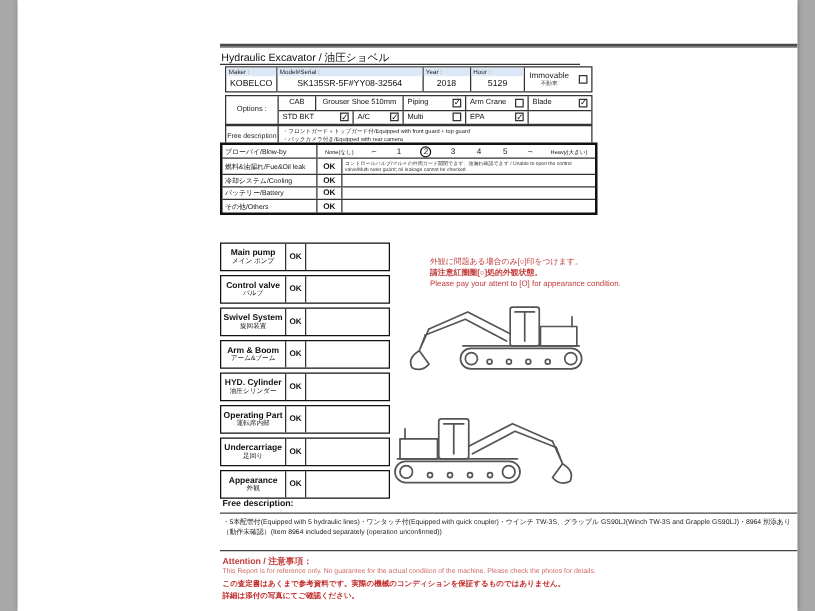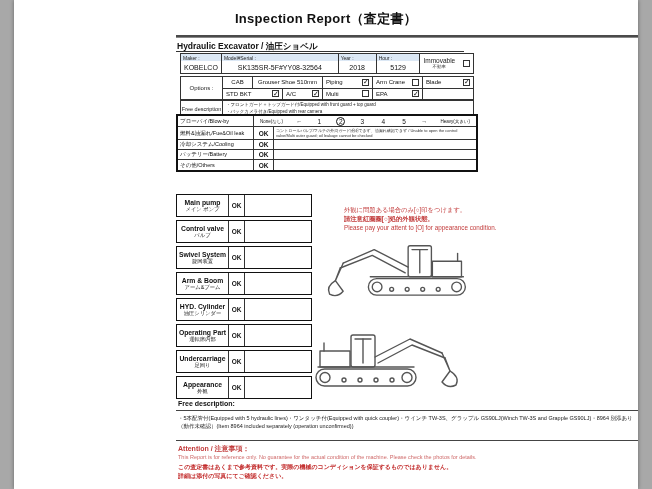--- a/index.html
+++ b/index.html
@@ -2,21 +2,21 @@
 <html><head>
 <meta charset="utf-8">
 <style>
   * { margin:0; padding:0; box-sizing:border-box; }
   html,body { width:652px; height:489px; background:#a8a8a8; font-family:"Liberation Sans", sans-serif; }
   .page { position:absolute; left:14px; top:0; width:624px; height:489px; background:#ffffff; box-shadow:0 0 4px rgba(0,0,0,.4); overflow:hidden; }
   .abs { position:absolute; }
 
   .title { top:10px; left:0; width:624px; text-align:center; font-size:13px; font-weight:bold; color:#111; letter-spacing:.3px; }
   .title-rule { top:35px; left:162px; width:462px; height:3px; background:#4a4a4a; border-bottom:1px solid #888; }
-  .subtitle { top:41px; left:163px; font-size:8.5px; font-weight:bold; color:#111; }
+  .subtitle { top:41px; left:163px; font-size:8.5px; font-weight:normal; color:#111; }
   .subtitle-rule { top:51px; left:162px; width:288px; height:1px; background:#333; }
 
   
   .head-table { top:53px; left:166px; width:294px; height:21px; border:1px solid #333; display:flex; background:#fff; }
   .h-cell { border-right:1px solid #333; display:flex; flex-direction:column; overflow:hidden; }
   .h-cell:last-child { border-right:none; }
   .h-lbl { font-size:5px; color:#222; background:#dce8f5; padding:1px 2px 0 2px; height:7px; }
   .h-val { font-size:7px; color:#111; text-align:center; flex:1; display:flex; align-items:center; justify-content:center; }
   .imm-cell { flex-direction:row; align-items:center; justify-content:space-between; padding:0 3px; }
   .imm-txt { text-align:center; line-height:1.1; }
@@ -87,21 +87,20 @@
   .att-lbl { top:444px; left:164px; font-size:7px; font-weight:bold; color:#c23b3b; }
   .att-1 { top:454px; left:164px; font-size:5.5px; color:#cf6a6a; }
   .att-2 { top:463px; left:164px; font-size:6px; font-weight:bold; color:#c22b2b; }
   .att-3 { top:472px; left:164px; font-size:6px; font-weight:bold; color:#c22b2b; }
 </style>
 </head>
 <body>
 
 <div class="page">
 
-  <div class="abs title">Inspection Report（査定書）</div>
   <div class="abs title-rule"></div>
   <div class="abs subtitle">Hydraulic Excavator / 油圧ショベル</div>
   <div class="abs subtitle-rule"></div>
 
   <div class="abs head-table">
     <div class="h-cell" style="width:14%">
       <div class="h-lbl">Maker :</div>
       <div class="h-val">KOBELCO</div>
     </div>
     <div class="h-cell" style="width:40%">

